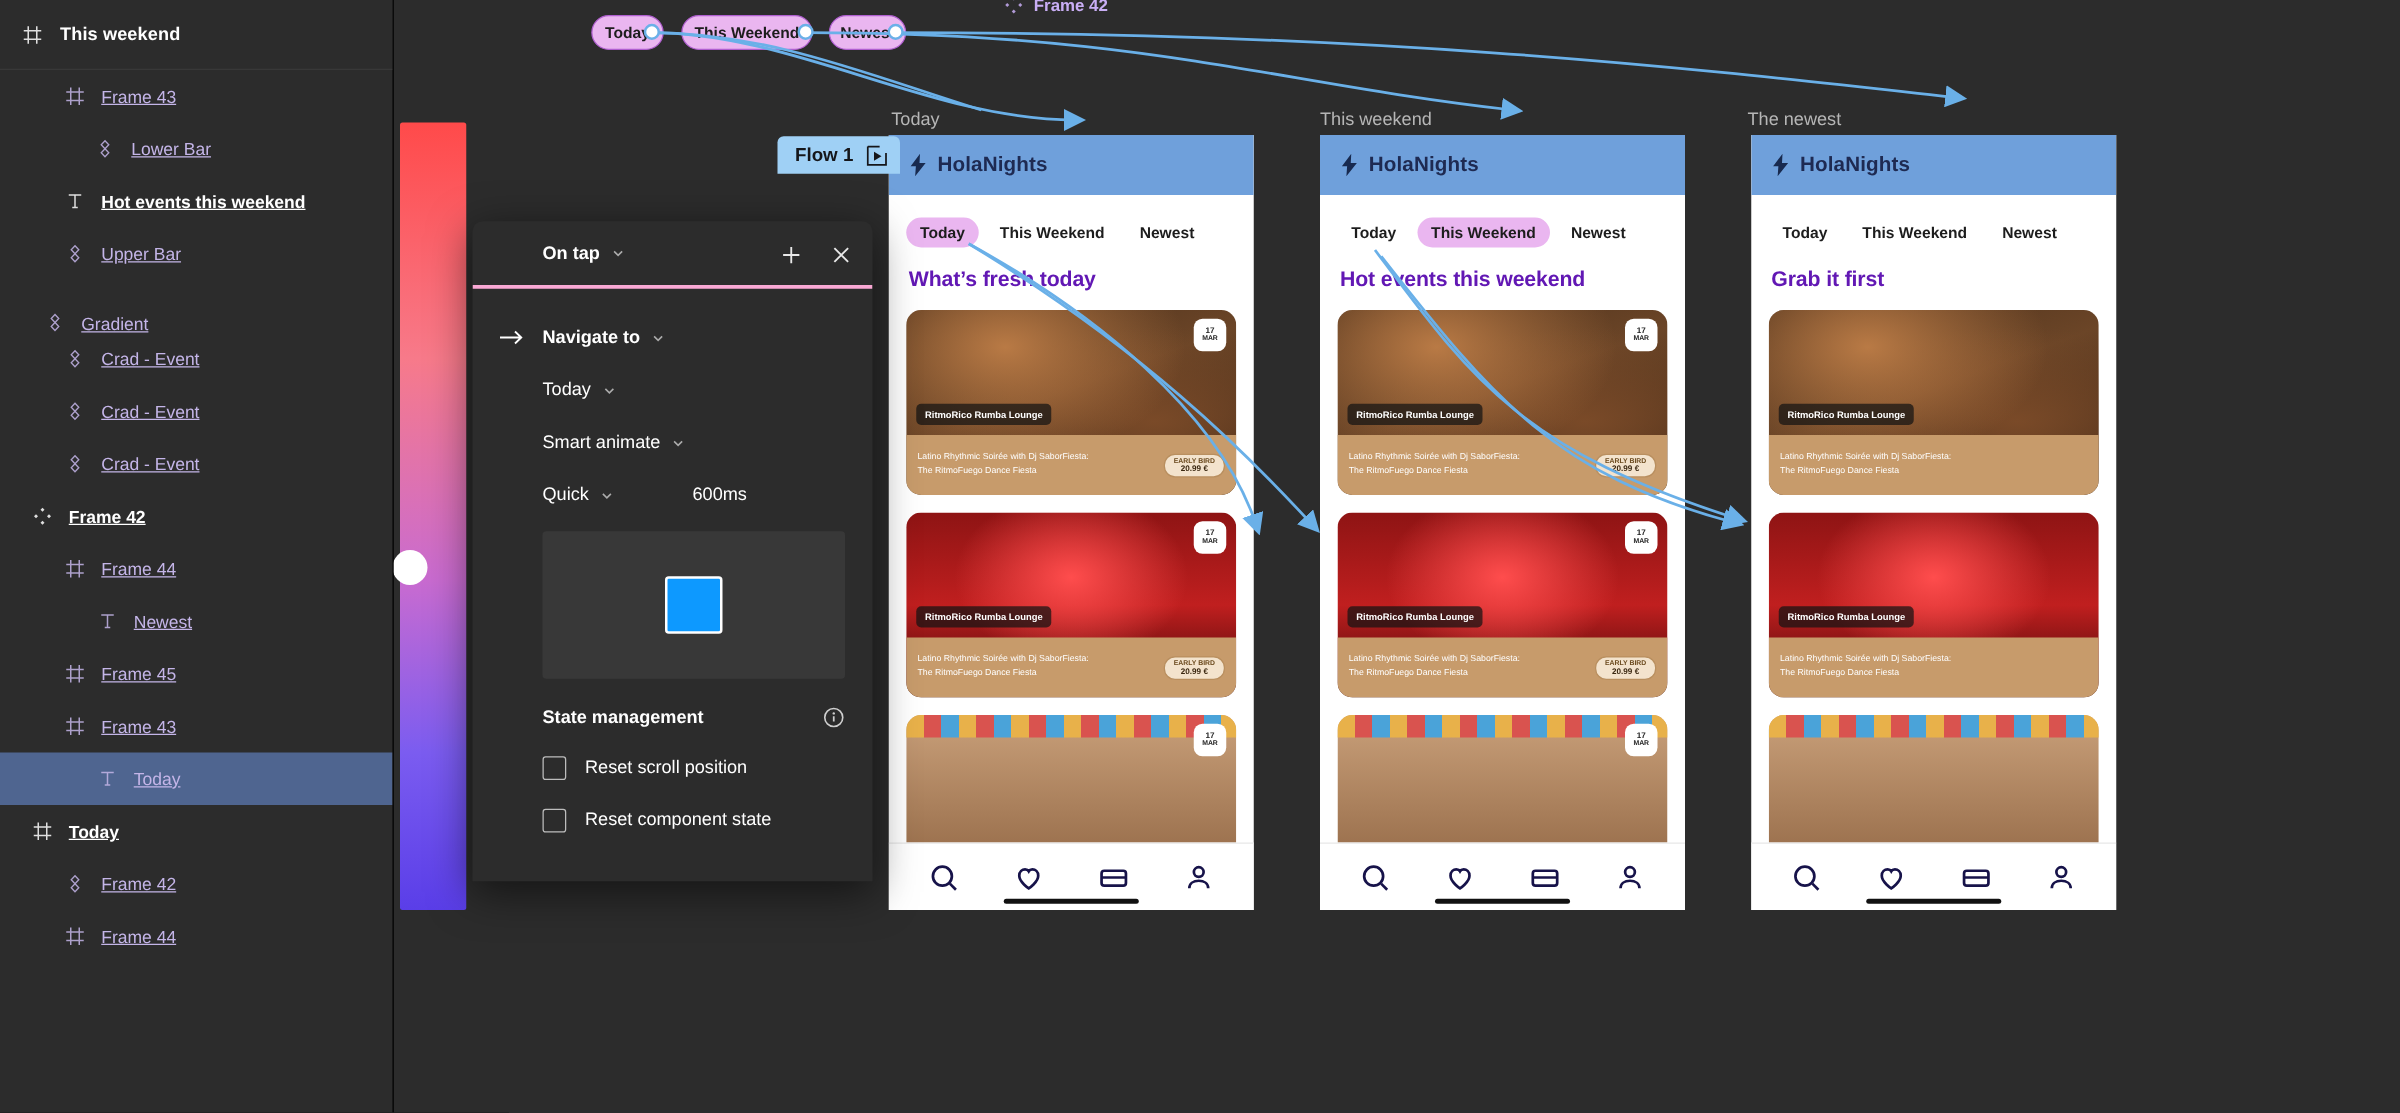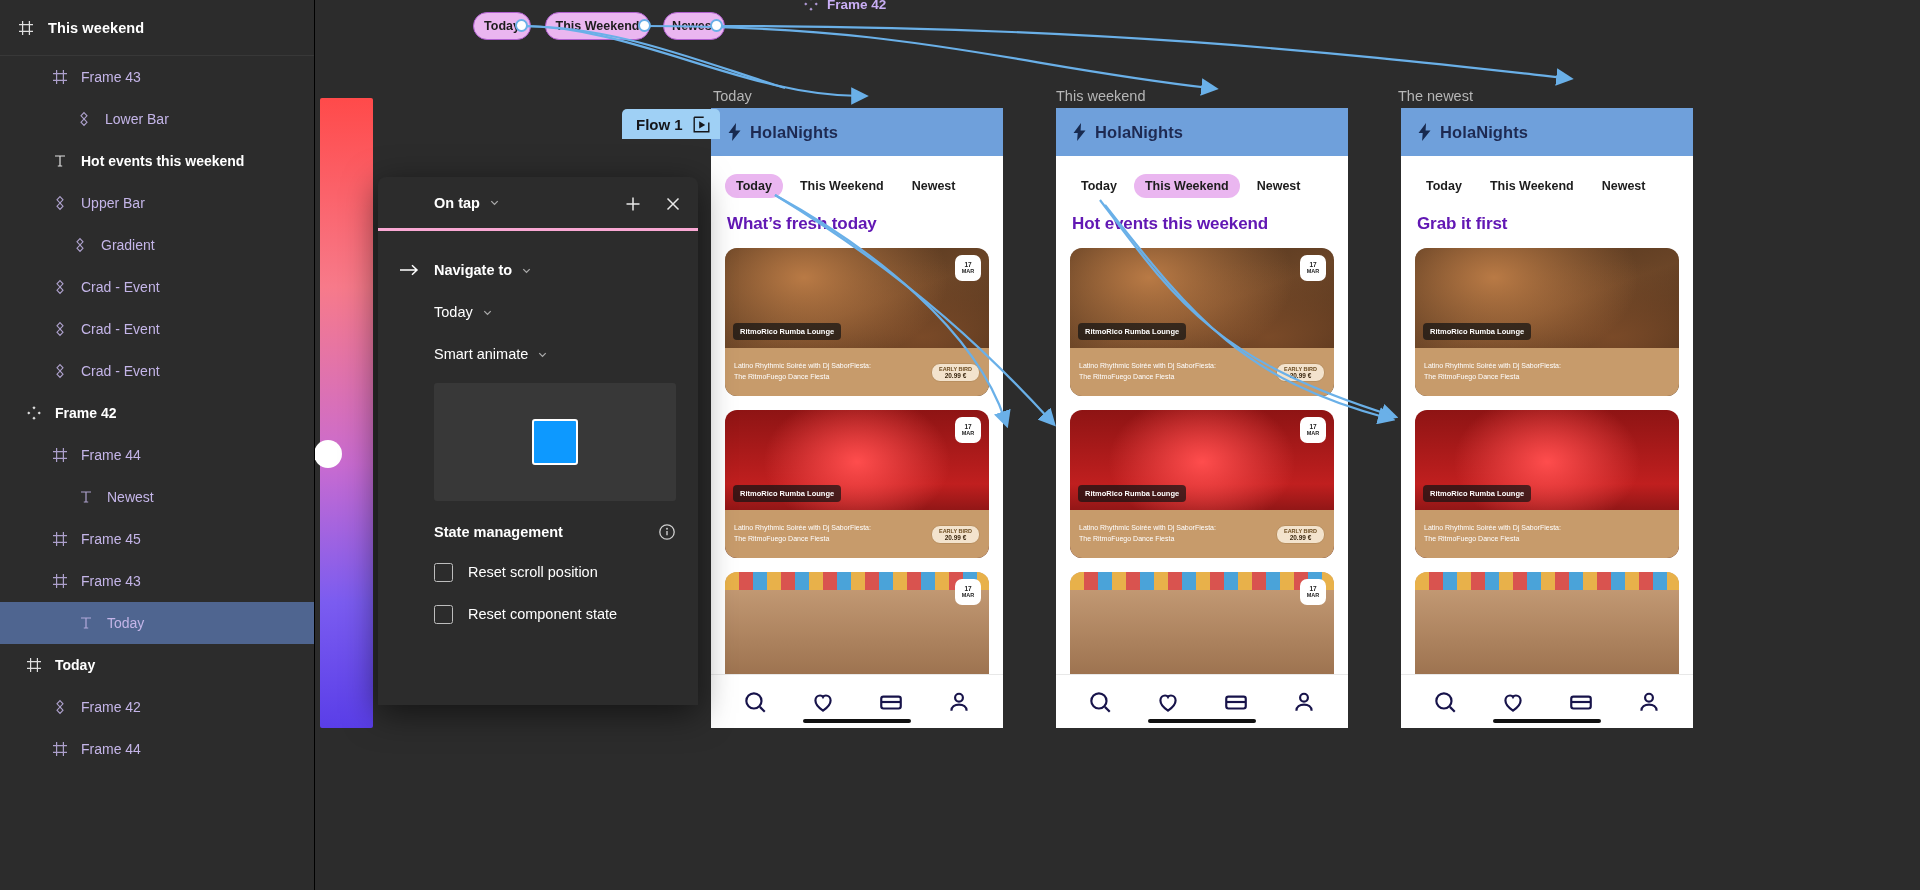--- a/index.html
+++ b/index.html
@@ -34,21 +34,21 @@
     border-bottom: 1px solid #383838;
     background: #2c2c2c;
   }
   .sb-header .ttl {
     color: #ffffff; font-size: 14.5px; font-weight: bold;
     letter-spacing: .1px;
   }
   .layer {
     height: 42px; display: flex; align-items: center;
     gap: 13px; color: #c4b5e8; font-size: 14px;
-    white-space: nowrap; cursor: default;
+    white-space: nowrap; cursor: default; text-decoration: underline;
   }
   .layer.sel { background: #4f6590; }
   .layer.bold { color: #ffffff; font-weight: bold; }
   .layer .lbl { line-height: 1; }
   .ic { width: 16px; height: 16px; flex: 0 0 16px; display: block; opacity: .85; }
 
   
   .proto {
     position: absolute; left: 378px; top: 177px;
     width: 320px; height: 528px;
@@ -566,20 +566,27 @@
         </svg>
       </div>
 
       <div class="prow">
         <span>Smart animate</span>
         <svg class="chev" viewBox="0 0 12 12">
           <path d="M2.5 4.5L6 8l3.5-3.5" fill="none" stroke="#d6d6d6" stroke-width="1.4"></path>
         </svg>
       </div>
 
+      <div class="prow">
+        <span>Quick</span>
+        <svg class="chev" viewBox="0 0 12 12">
+          <path d="M2.5 4.5L6 8l3.5-3.5" fill="none" stroke="#d6d6d6" stroke-width="1.4"></path>
+        </svg>
+        <span class="val">600ms</span>
+      </div>
 
       <div class="preview">
         <div class="sq"></div>
       </div>
 
       <div class="state-head">
         <div class="t">State management</div>
         <svg width="18" height="18" viewBox="0 0 18 18">
           <circle cx="9" cy="9" r="7.2" fill="none" stroke="#cfcfcf" stroke-width="1.3"></circle>
           <path d="M9 7.9v4.3" stroke="#cfcfcf" stroke-width="1.4"></path>
@@ -637,21 +644,21 @@
             </g>
           </svg>
           <span class="lbl">Hot events this weekend</span>
         </div>
         <div class="layer" style="padding-left: 52px;">
           <svg viewBox="0 0 16 16" class="ic">
             <path d="M8 1.6L11 4.8 8 8 5 4.8z M8 8l3 3.2L8 14.4 5 11.2z" fill="none" stroke="#c4b5e8" stroke-width="1.1"></path>
           </svg>
           <span class="lbl">Upper Bar</span>
         </div>
-        <div class="layer" style="padding-left: 72px;">
+        <div class="layer" style="padding-left: 36px; align-items: flex-end;">
           <svg viewBox="0 0 16 16" class="ic">
             <path d="M8 1.6L11 4.8 8 8 5 4.8z M8 8l3 3.2L8 14.4 5 11.2z" fill="none" stroke="#c4b5e8" stroke-width="1.1"></path>
           </svg>
           <span class="lbl">Gradient</span>
         </div>
         <div class="layer" style="padding-left: 52px;">
           <svg viewBox="0 0 16 16" class="ic">
             <path d="M8 1.6L11 4.8 8 8 5 4.8z M8 8l3 3.2L8 14.4 5 11.2z" fill="none" stroke="#c4b5e8" stroke-width="1.1"></path>
           </svg>
           <span class="lbl">Crad - Event</span>

